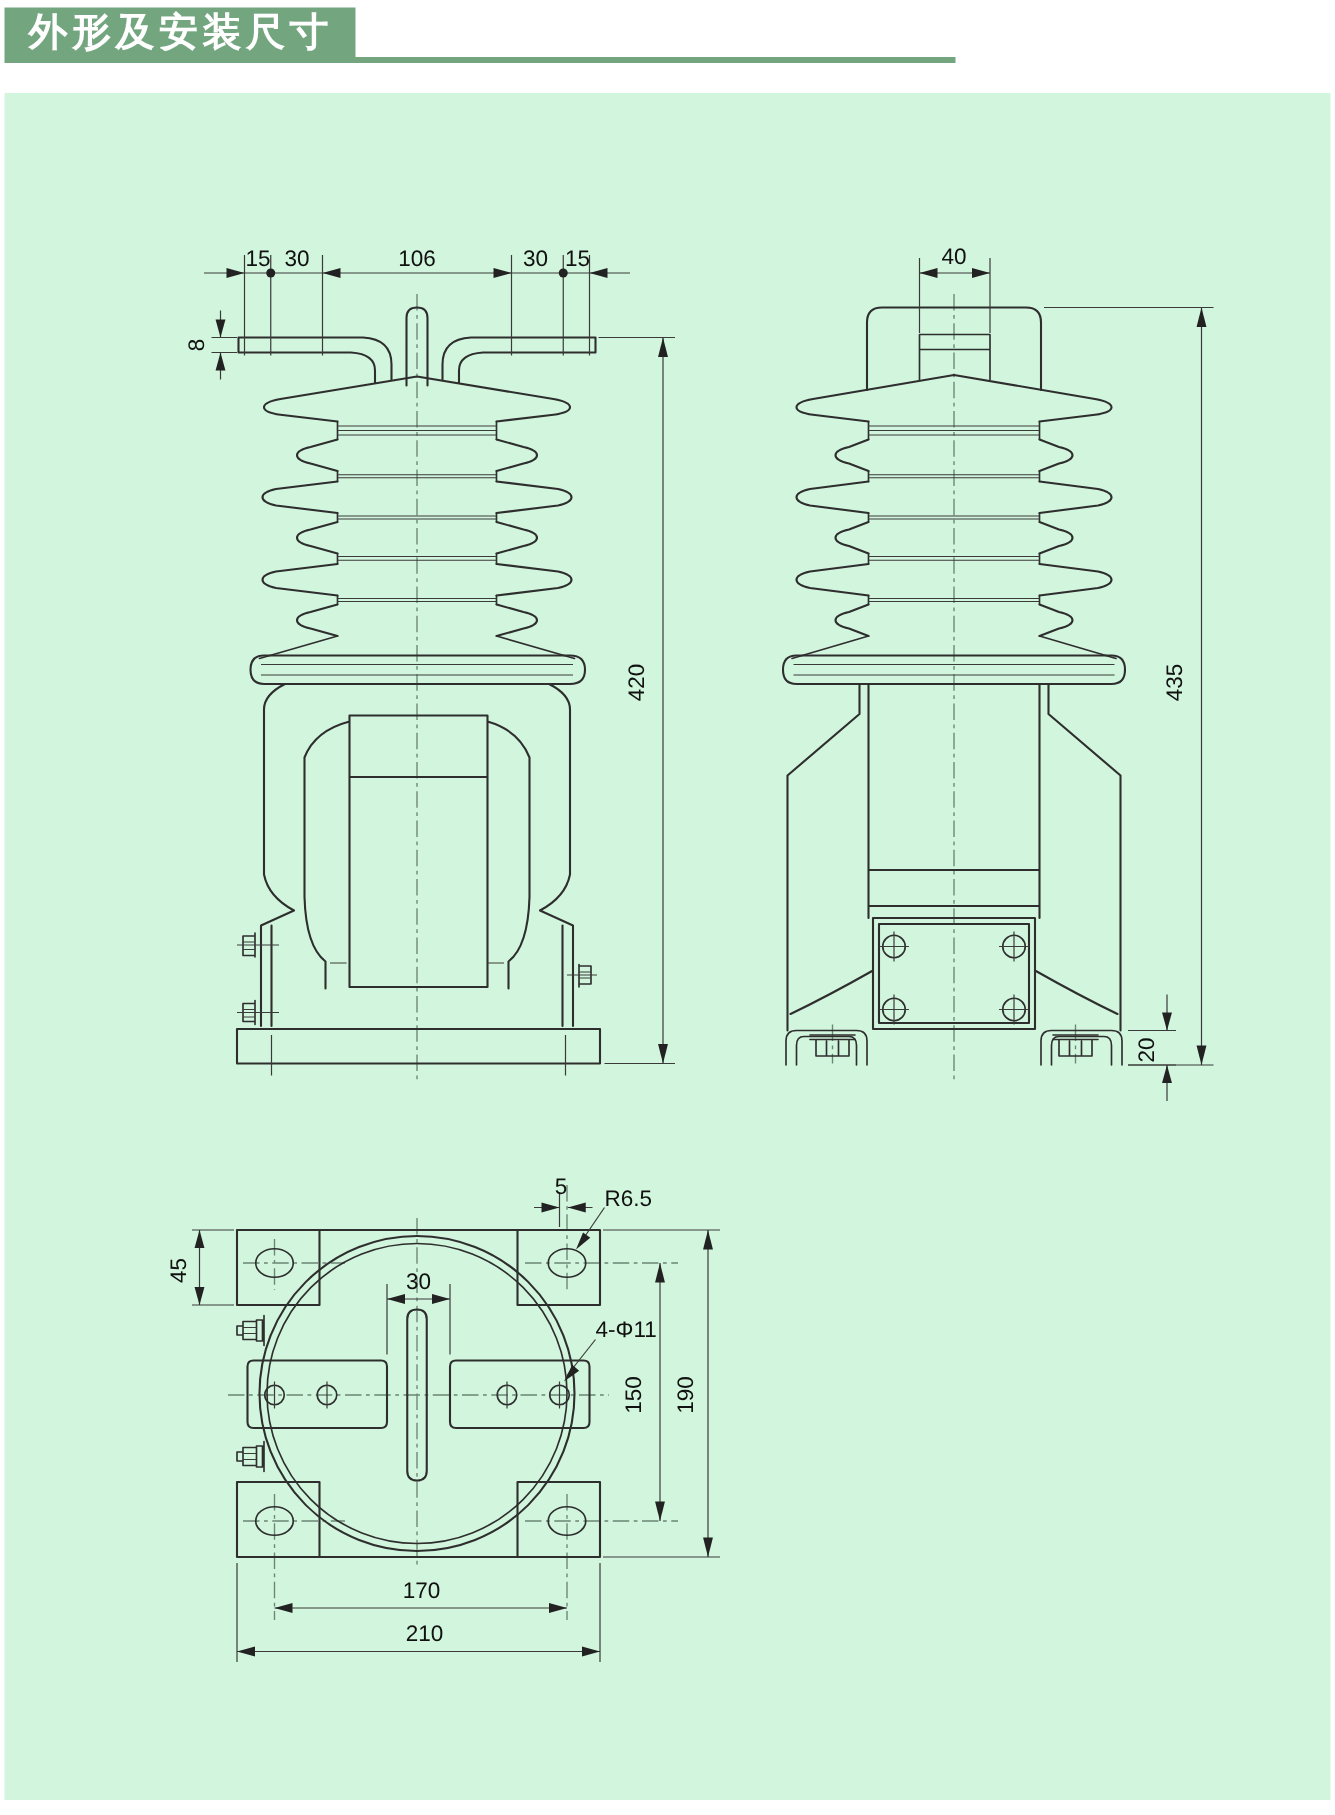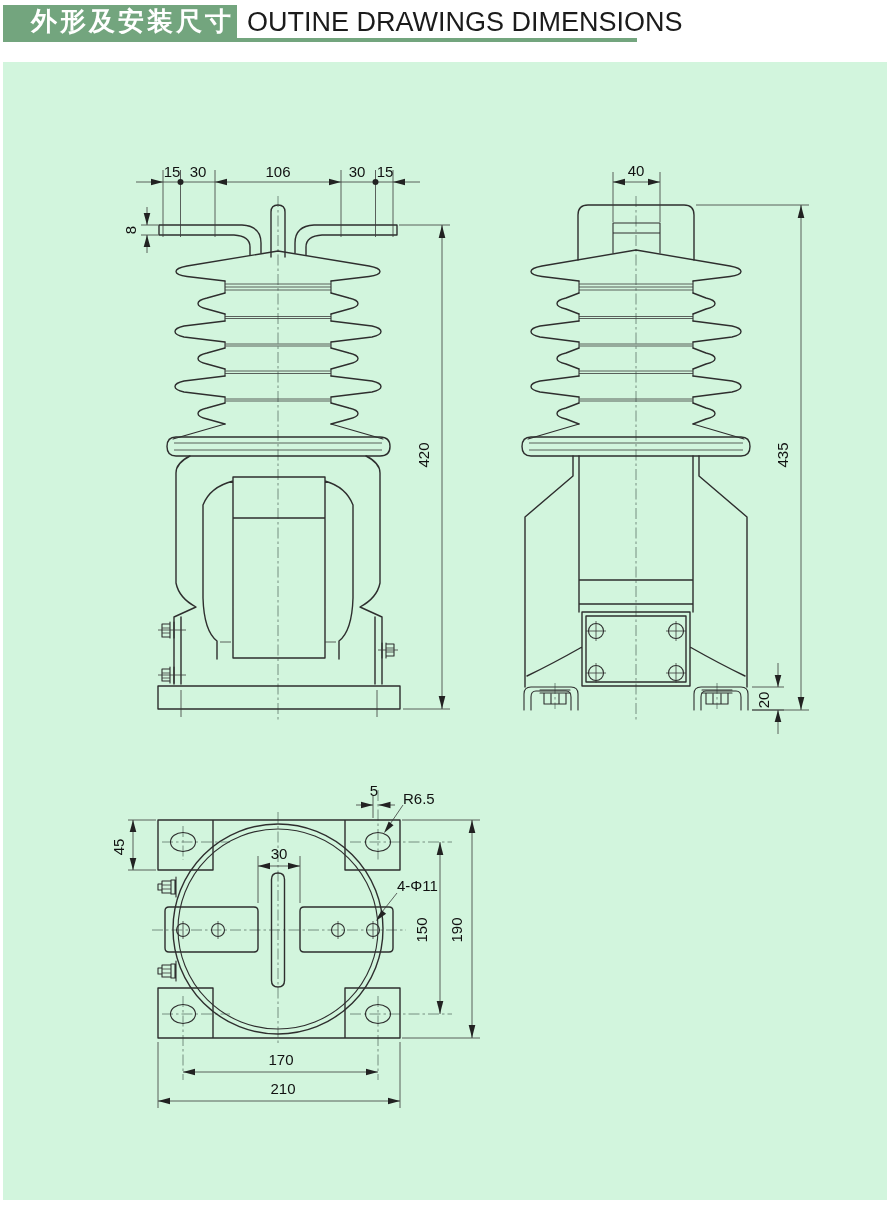--- a/index.html
+++ b/index.html
@@ -1,38 +1,37 @@
 <!DOCTYPE html>
 <html><head>
 <meta charset="utf-8">
 <style>
   html,body{margin:0;padding:0;background:#ffffff;}
   #page{position:relative;width:890px;height:1210px;background:#ffffff;overflow:hidden;
         font-family:"Liberation Sans", sans-serif;}
   #panel{position:absolute;left:3px;top:62px;width:884px;height:1138px;background:#d2f5dd;}
   #hdr-block{position:absolute;left:3px;top:5px;width:234px;height:33px;background:#73a57e;
              color:#ffffff;font-size:26px;font-weight:bold;letter-spacing:3px;
-             line-height:33px;padding-left:28px;box-sizing:border-box;white-space:nowrap;}
+             line-height:33px;padding-left:16px;box-sizing:border-box;white-space:nowrap;}
   #hdr-en{position:absolute;left:247px;top:7px;height:31px;line-height:31px;color:#1b1b1b;
           font-size:27px;white-space:nowrap;}
   #hdr-rule{position:absolute;left:3px;top:38px;width:634px;height:3.5px;background:#73a57e;}
   svg{position:absolute;left:0;top:0;}
   .ol{fill:none;stroke:#2e2e2e;stroke-width:1.4;stroke-linecap:round;stroke-linejoin:round;}
   .md{fill:none;stroke:#2e2e2e;stroke-width:1.1;stroke-linecap:round;stroke-linejoin:round;}
   .thin{fill:none;stroke:#3a3a3a;stroke-width:0.8;}
   .cl{fill:none;stroke:#6b8577;stroke-width:0.9;stroke-dasharray:11 3 2.5 3;}
   .arr{fill:#222222;stroke:none;}
   text{font-family:"Liberation Sans", sans-serif;font-size:15px;fill:#111111;}
 </style>
 </head>
 <body>
 
 <div id="page">
   <div id="hdr-block">外形及安装尺寸</div>
-  <div id="hdr-en">OUTINE DRAWINGS DIMENSIONS</div>
   <div id="hdr-rule"></div>
   <div id="panel"></div>
 
   <svg width="890" height="1210" viewBox="0 0 890 1210">
 
     <g>
       <path class="cl" d="M278,196 V720"></path>
 
       <path class="ol" d="
         M159,225 H242 Q261,226 261,243 V253

